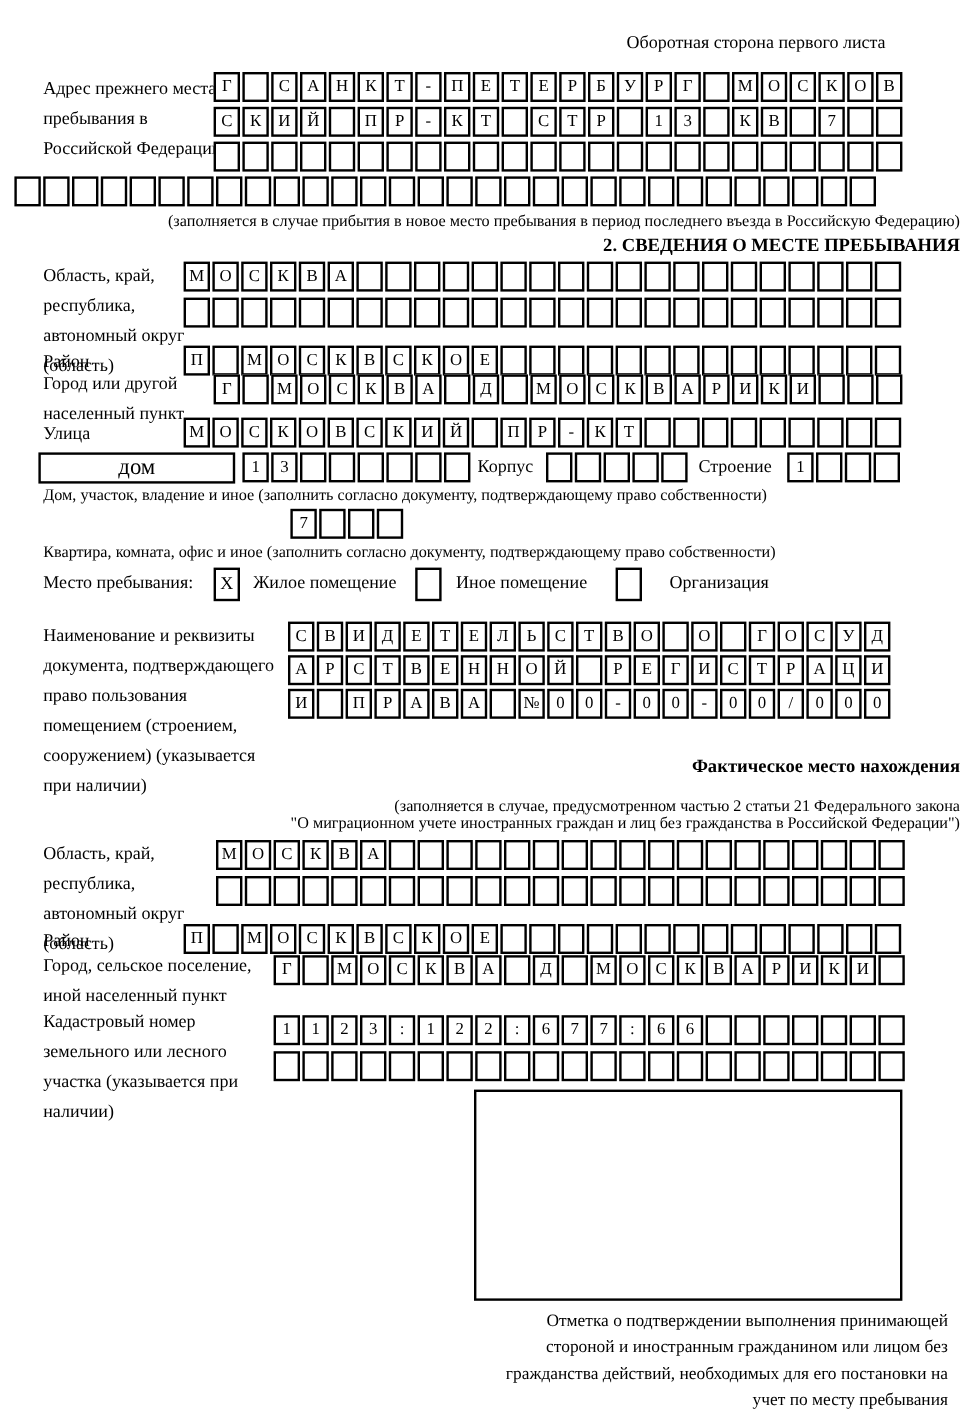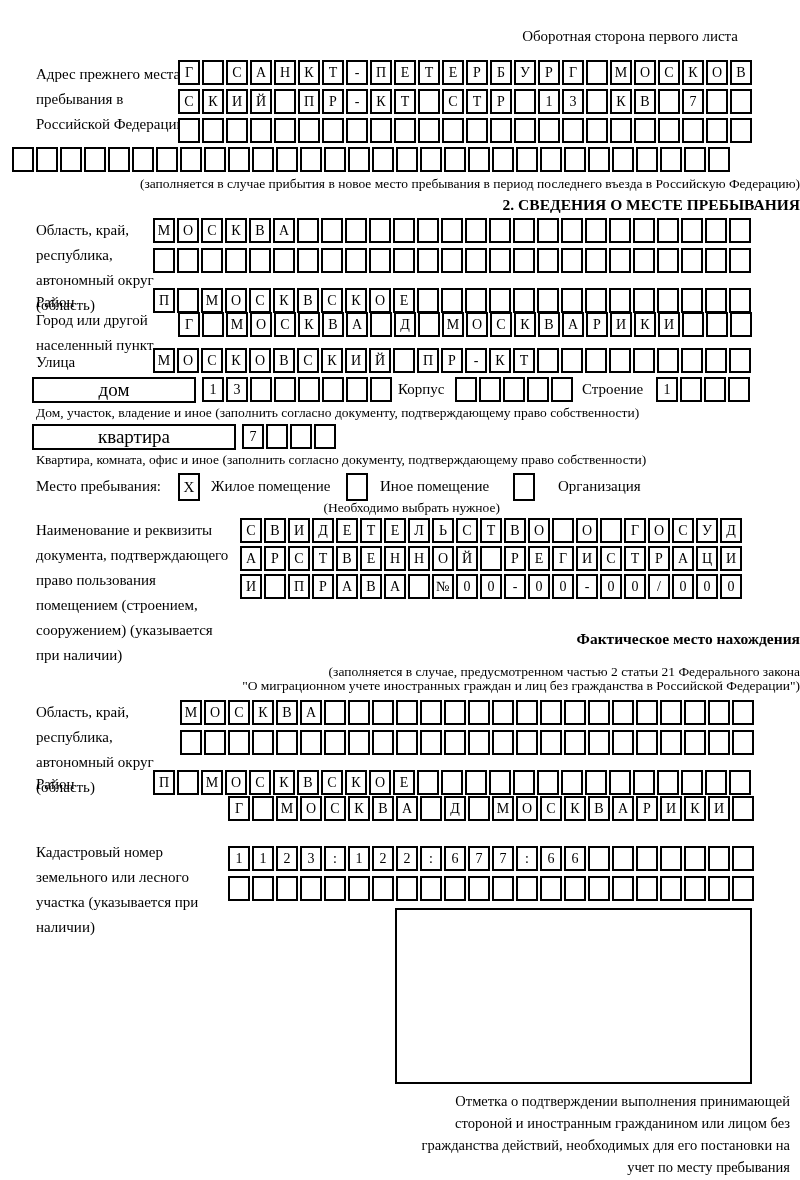--- a/index.html
+++ b/index.html
@@ -314,37 +314,35 @@
     </div>
   <div class="abs lbl" style="top:377px;left:582px;">Строение</div>
   <div class="abs cellrow" style="top:377px;left:656px;">
       <span class="cell">1</span>
       <span class="cell"></span>
       <span class="cell"></span>
       <span class="cell"></span>
     </div>
   <div class="abs note" style="top:405px;left:36px;">Дом, участок, владение и иное (заполнить согласно документу, подтверждающему право собственности)</div>
 
-  <div class="abs widebox" style="top:424px;left:32px;width:200px;">квартира</div>
   <div class="abs cellrow" style="top:424px;left:242px;">
       <span class="cell">7</span>
       <span class="cell"></span>
       <span class="cell"></span>
       <span class="cell"></span>
     </div>
   <div class="abs note" style="top:452px;left:36px;">Квартира, комната, офис и иное (заполнить согласно документу, подтверждающему право собственности)</div>
 
   <div class="abs inline-lbl" style="top:472px;left:36px;">Место пребывания:</div>
   <div class="abs chk" style="top:473px;left:178px;">X</div>
   <div class="abs inline-lbl" style="top:472px;left:211px;">Жилое помещение</div>
   <div class="abs chk" style="top:473px;left:346px;"></div>
   <div class="abs inline-lbl" style="top:472px;left:380px;">Иное помещение</div>
   <div class="abs chk" style="top:473px;left:513px;"></div>
   <div class="abs inline-lbl" style="top:472px;left:558px;">Организация</div>
-  <div class="abs note center" style="top:500px;left:190px;width:310px;">(Необходимо выбрать нужное)</div>
 
   <div class="abs lbl" style="top:518px;left:36px;width:200px;">Наименование и реквизиты документа, подтверждающего право пользования помещением (строением, сооружением) (указывается при наличии)</div>
   <div class="abs cellrow" style="top:518px;left:240px;">
       <span class="cell">С</span>
       <span class="cell">В</span>
       <span class="cell">И</span>
       <span class="cell">Д</span>
       <span class="cell">Е</span>
       <span class="cell">Т</span>
       <span class="cell">Е</span>
@@ -490,20 +488,21 @@
       <span class="cell"></span>
       <span class="cell"></span>
       <span class="cell"></span>
       <span class="cell"></span>
       <span class="cell"></span>
       <span class="cell"></span>
       <span class="cell"></span>
       <span class="cell"></span>
     </div>
 
+  <div class="abs lbl" style="top:793px;left:36px;width:195px;">Город, сельское поселение, иной населенный пункт</div>
   <div class="abs cellrow" style="top:796px;left:228px;">
       <span class="cell">Г</span>
       <span class="cell"></span>
       <span class="cell">М</span>
       <span class="cell">О</span>
       <span class="cell">С</span>
       <span class="cell">К</span>
       <span class="cell">В</span>
       <span class="cell">А</span>
       <span class="cell"></span>

